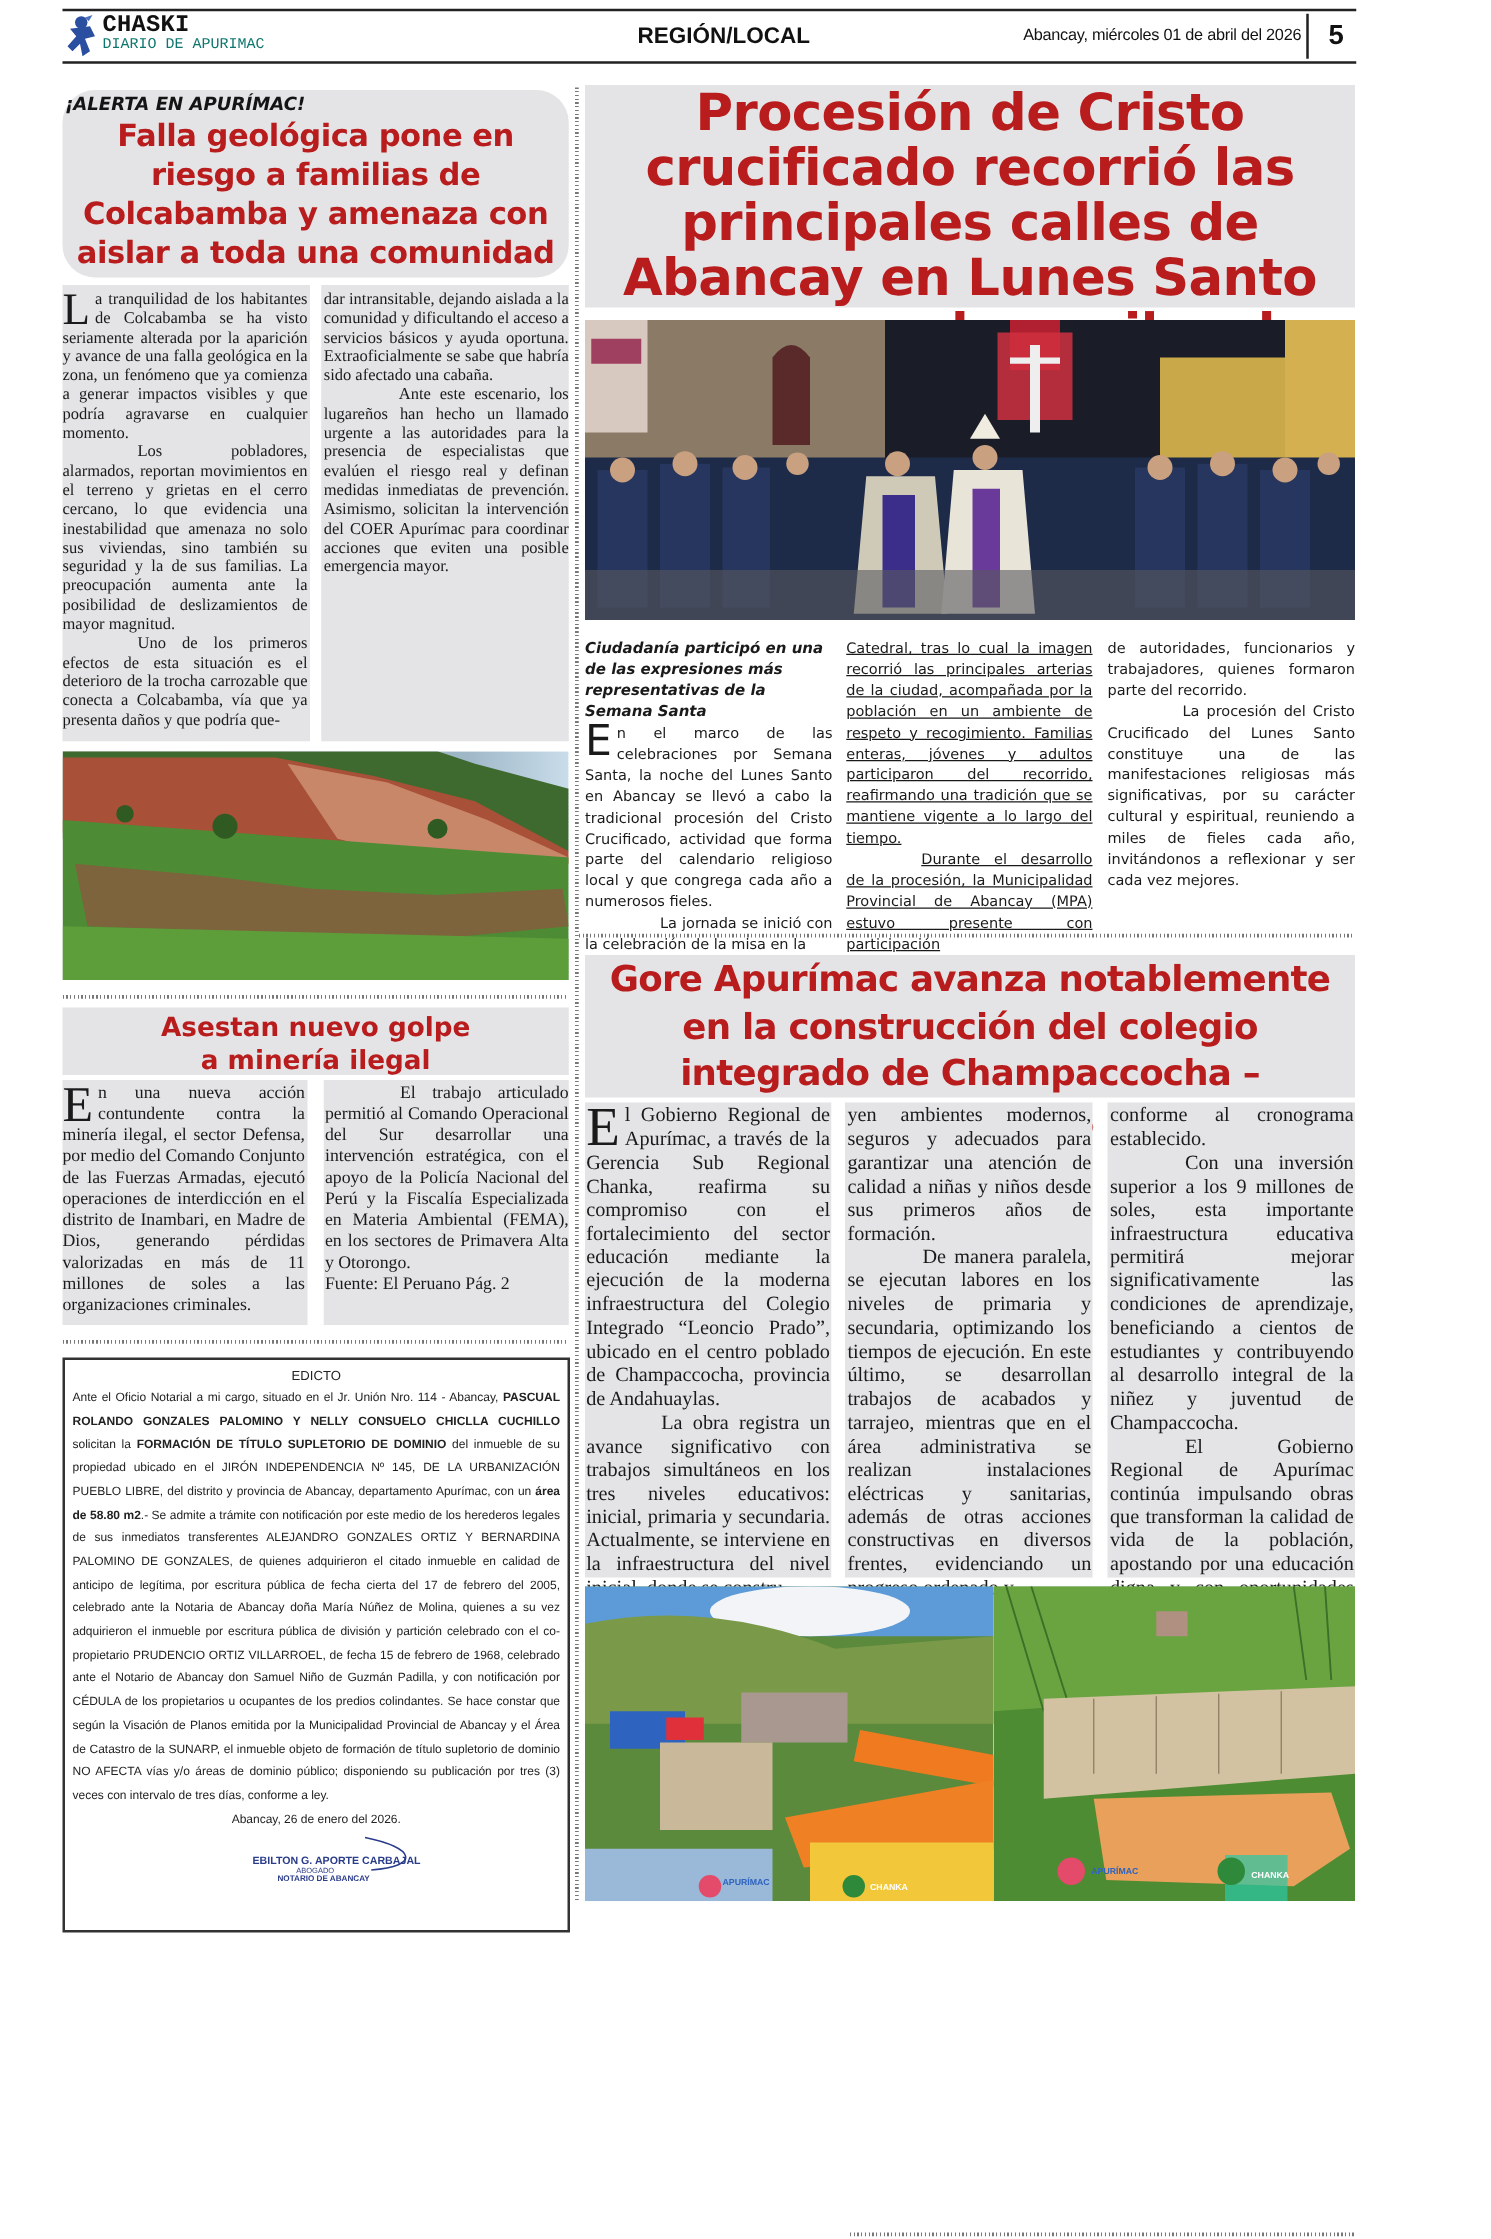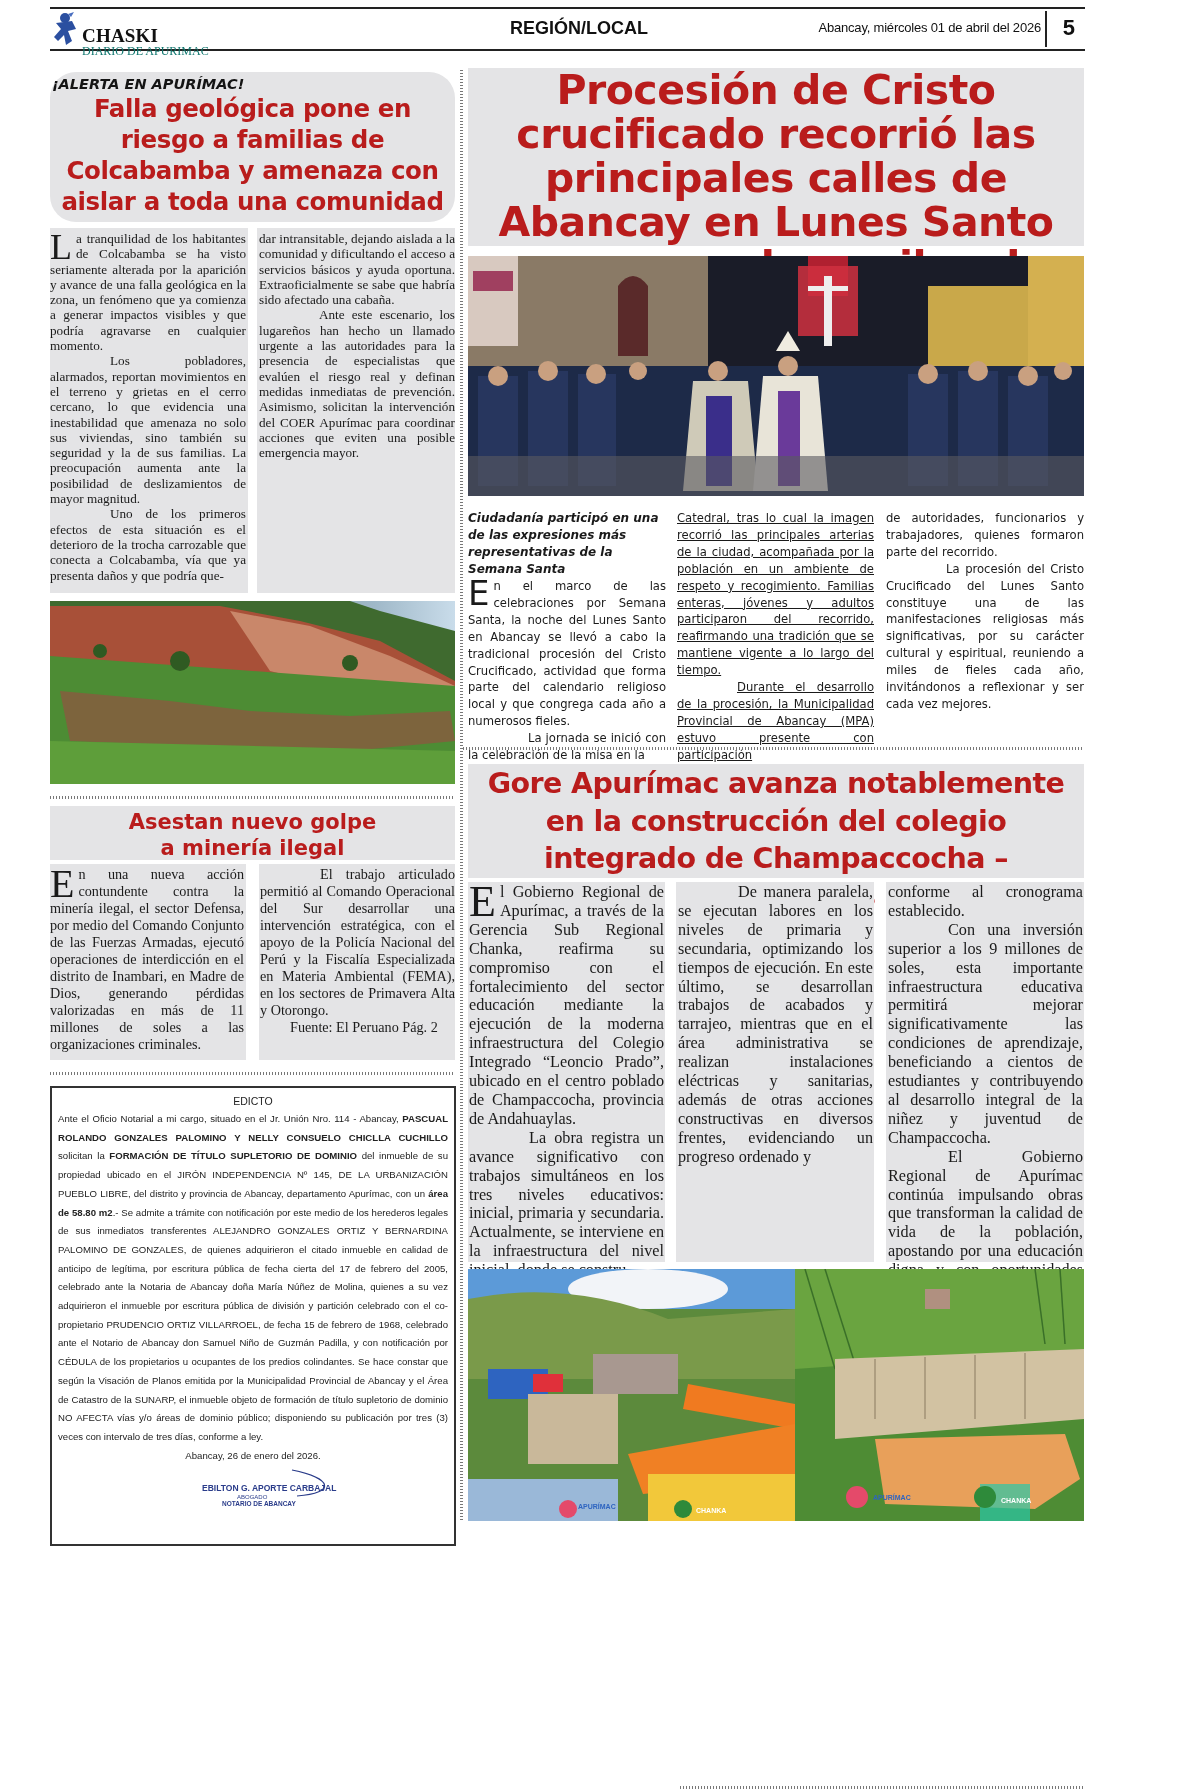--- a/index.html
+++ b/index.html
@@ -3,21 +3,21 @@
 <meta charset="utf-8">
 <style>
   * { box-sizing: border-box; margin: 0; padding: 0; }
   html, body { width: 1193px; height: 1791px; background: #ffffff; overflow: hidden; }
   body { position: relative; font-family: "Liberation Serif", serif; color: #1a1a1a; }
 
   
   .masthead { position: absolute; left: 50px; top: 7px; width: 1035px; height: 44px;
     border-top: 2px solid #222; border-bottom: 2px solid #222; }
   .logo { position: absolute; left: 2px; top: 2px; width: 26px; height: 36px; }
-  .brand { position: absolute; left: 32px; top: 18px; font-family: Liberation Serif, serif; }
+  .brand { position: absolute; left: 32px; top: 2px; font-family: Liberation Mono, monospace; }
   .brand-name { font-size: 19px; font-weight: bold; line-height: 18px; color: #111; letter-spacing: 0.2px; }
   .brand-sub { font-size: 12px; line-height: 13px; color: #0f766e; }
   .section { position: absolute; left: 460px; top: 9px; font-family: "Liberation Sans", sans-serif;
     font-size: 18px; font-weight: bold; color: #111; }
   .date { position: absolute; right: 44px; top: 11px; font-family: "Liberation Sans", sans-serif;
     font-size: 13px; color: #111; letter-spacing: -0.2px; }
   .date-sep { position: absolute; right: 38px; top: 2px; width: 2px; height: 36px; background: #222; }
   .pagenum { position: absolute; right: 10px; top: 6px; font-family: "Liberation Sans", sans-serif;
     font-size: 22px; font-weight: bold; color: #111; }
 
@@ -116,21 +116,21 @@
   <div class="headline" style="font-size:21px;line-height:26px;padding:3px 70px 0 70px;">Asestan nuevo golpe a minería ilegal</div>
 </div>
 <div class="gbox" style="left:50px;top:864px;width:196px;height:196px;"></div>
 <div class="gbox" style="left:259px;top:864px;width:196px;height:196px;"></div>
 
 <div class="col" style="left:50px;top:866px;width:194px;font-size:14.2px;line-height:17px;">
   <p><span class="drop" style="font-size:40px;line-height:31px;">E</span><span>n una nueva acción contundente contra la minería ilegal, el sector Defensa, por medio del Comando Conjunto de las Fuerzas Armadas, ejecutó operaciones de interdicción en el distrito de Inambari, en Madre de Dios, generando pérdidas valorizadas en más de 11 millones de soles a las organizaciones criminales.</span></p>
 </div>
 <div class="col" style="left:260px;top:866px;width:195px;font-size:14.2px;line-height:17px;">
   <p class="ind">El trabajo articulado permitió al Comando Operacional del Sur desarrollar una intervención estratégica, con el apoyo de la Policía Nacional del Perú y la Fiscalía Especializada en Materia Ambiental (FEMA), en los sectores de Primavera Alta y Otorongo.</p>
-  <p style="text-align:left;padding-left:30px;">Fuente: El Peruano Pág. 2</p>
+  <p style="text-align:left;">Fuente: El Peruano Pág. 2</p>
 </div>
 
 <div class="hdots" style="left:50px;top:1072px;width:405px;"></div>
 
 <div class="edict">
   <div class="edict-title">EDICTO</div>
   <div>
     <span>Ante el Oficio Notarial a mi cargo, situado en el Jr. Unión Nro. 114 - Abancay, </span><b>PASCUAL ROLANDO GONZALES PALOMINO Y NELLY CONSUELO CHICLLA CUCHILLO</b><span> solicitan la </span><b>FORMACIÓN DE TÍTULO SUPLETORIO DE DOMINIO</b><span> del inmueble de su propiedad ubicado en el JIRÓN INDEPENDENCIA Nº 145, DE LA URBANIZACIÓN PUEBLO LIBRE, del distrito y provincia de Abancay, departamento Apurímac, con un </span><b>área de 58.80 m2</b><span>.- Se admite a trámite con notificación por este medio de los herederos legales de sus inmediatos transferentes ALEJANDRO GONZALES ORTIZ Y BERNARDINA PALOMINO DE GONZALES, de quienes adquirieron el citado inmueble en calidad de anticipo de legítima, por escritura pública de fecha cierta del 17 de febrero del 2005, celebrado ante la Notaria de Abancay doña María Núñez de Molina, quienes a su vez adquirieron el inmueble por escritura pública de división y partición celebrado con el co-propietario PRUDENCIO ORTIZ VILLARROEL, de fecha 15 de febrero de 1968, celebrado ante el Notario de Abancay don Samuel Niño de Guzmán Padilla, y con notificación por CÉDULA de los propietarios u ocupantes de los predios colindantes. Se hace constar que según la Visación de Planos emitida por la Municipalidad Provincial de Abancay y el Área de Catastro de la SUNARP, el inmueble objeto de formación de título supletorio de dominio NO AFECTA vías y/o áreas de dominio público; disponiendo su publicación por tres (3) veces con intervalo de tres días, conforme a ley.</span>
   </div>
   <div class="edict-date">Abancay, 26 de enero del 2026.</div>
@@ -213,20 +213,21 @@
 
 <div class="gbox" style="left:468px;top:882px;width:197px;height:380px;"></div>
 <div class="gbox" style="left:676px;top:882px;width:198px;height:380px;"></div>
 <div class="gbox" style="left:886px;top:882px;width:198px;height:380px;"></div>
 
 <div class="col" style="left:469px;top:883px;width:195px;font-size:16.2px;line-height:18.9px;">
   <p><span class="drop" style="font-size:44px;line-height:34px;">E</span><span>l Gobierno Regional de Apurímac, a través de la Gerencia Sub Regional Chanka, reafirma su compromiso con el fortalecimiento del sector educación mediante la ejecución de la moderna infraestructura del Colegio Integrado “Leoncio Prado”, ubicado en el centro poblado de Champaccocha, provincia de Andahuaylas.</span></p>
   <p class="ind">La obra registra un avance significativo con trabajos simultáneos en los tres niveles educativos: inicial, primaria y secundaria. Actualmente, se interviene en la infraestructura del nivel inicial, donde se constru-</p>
 </div>
 <div class="col" style="left:678px;top:883px;width:195px;font-size:16.2px;line-height:18.9px;">
+  <p>yen ambientes modernos, seguros y adecuados para garantizar una atención de calidad a niñas y niños desde sus primeros años de formación.</p>
   <p class="ind">De manera paralela, se ejecutan labores en los niveles de primaria y secundaria, optimizando los tiempos de ejecución. En este último, se desarrollan trabajos de acabados y tarrajeo, mientras que en el área administrativa se realizan instalaciones eléctricas y sanitarias, además de otras acciones constructivas en diversos frentes, evidenciando un progreso ordenado y</p>
 </div>
 <div class="col" style="left:888px;top:883px;width:195px;font-size:16.2px;line-height:18.9px;">
   <p>conforme al cronograma establecido.</p>
   <p class="ind">Con una inversión superior a los 9 millones de soles, esta importante infraestructura educativa permitirá mejorar significativamente las condiciones de aprendizaje, beneficiando a cientos de estudiantes y contribuyendo al desarrollo integral de la niñez y juventud de Champaccocha.</p>
   <p class="ind">El Gobierno Regional de Apurímac continúa impulsando obras que transforman la calidad de vida de la población, apostando por una educación digna y con oportunidades para todos.</p>
 </div>
 
 <div class="photo" style="left:468px;top:1269px;width:327px;height:252px;">
   <svg width="327" height="252" viewBox="0 0 327 252" preserveAspectRatio="none">

